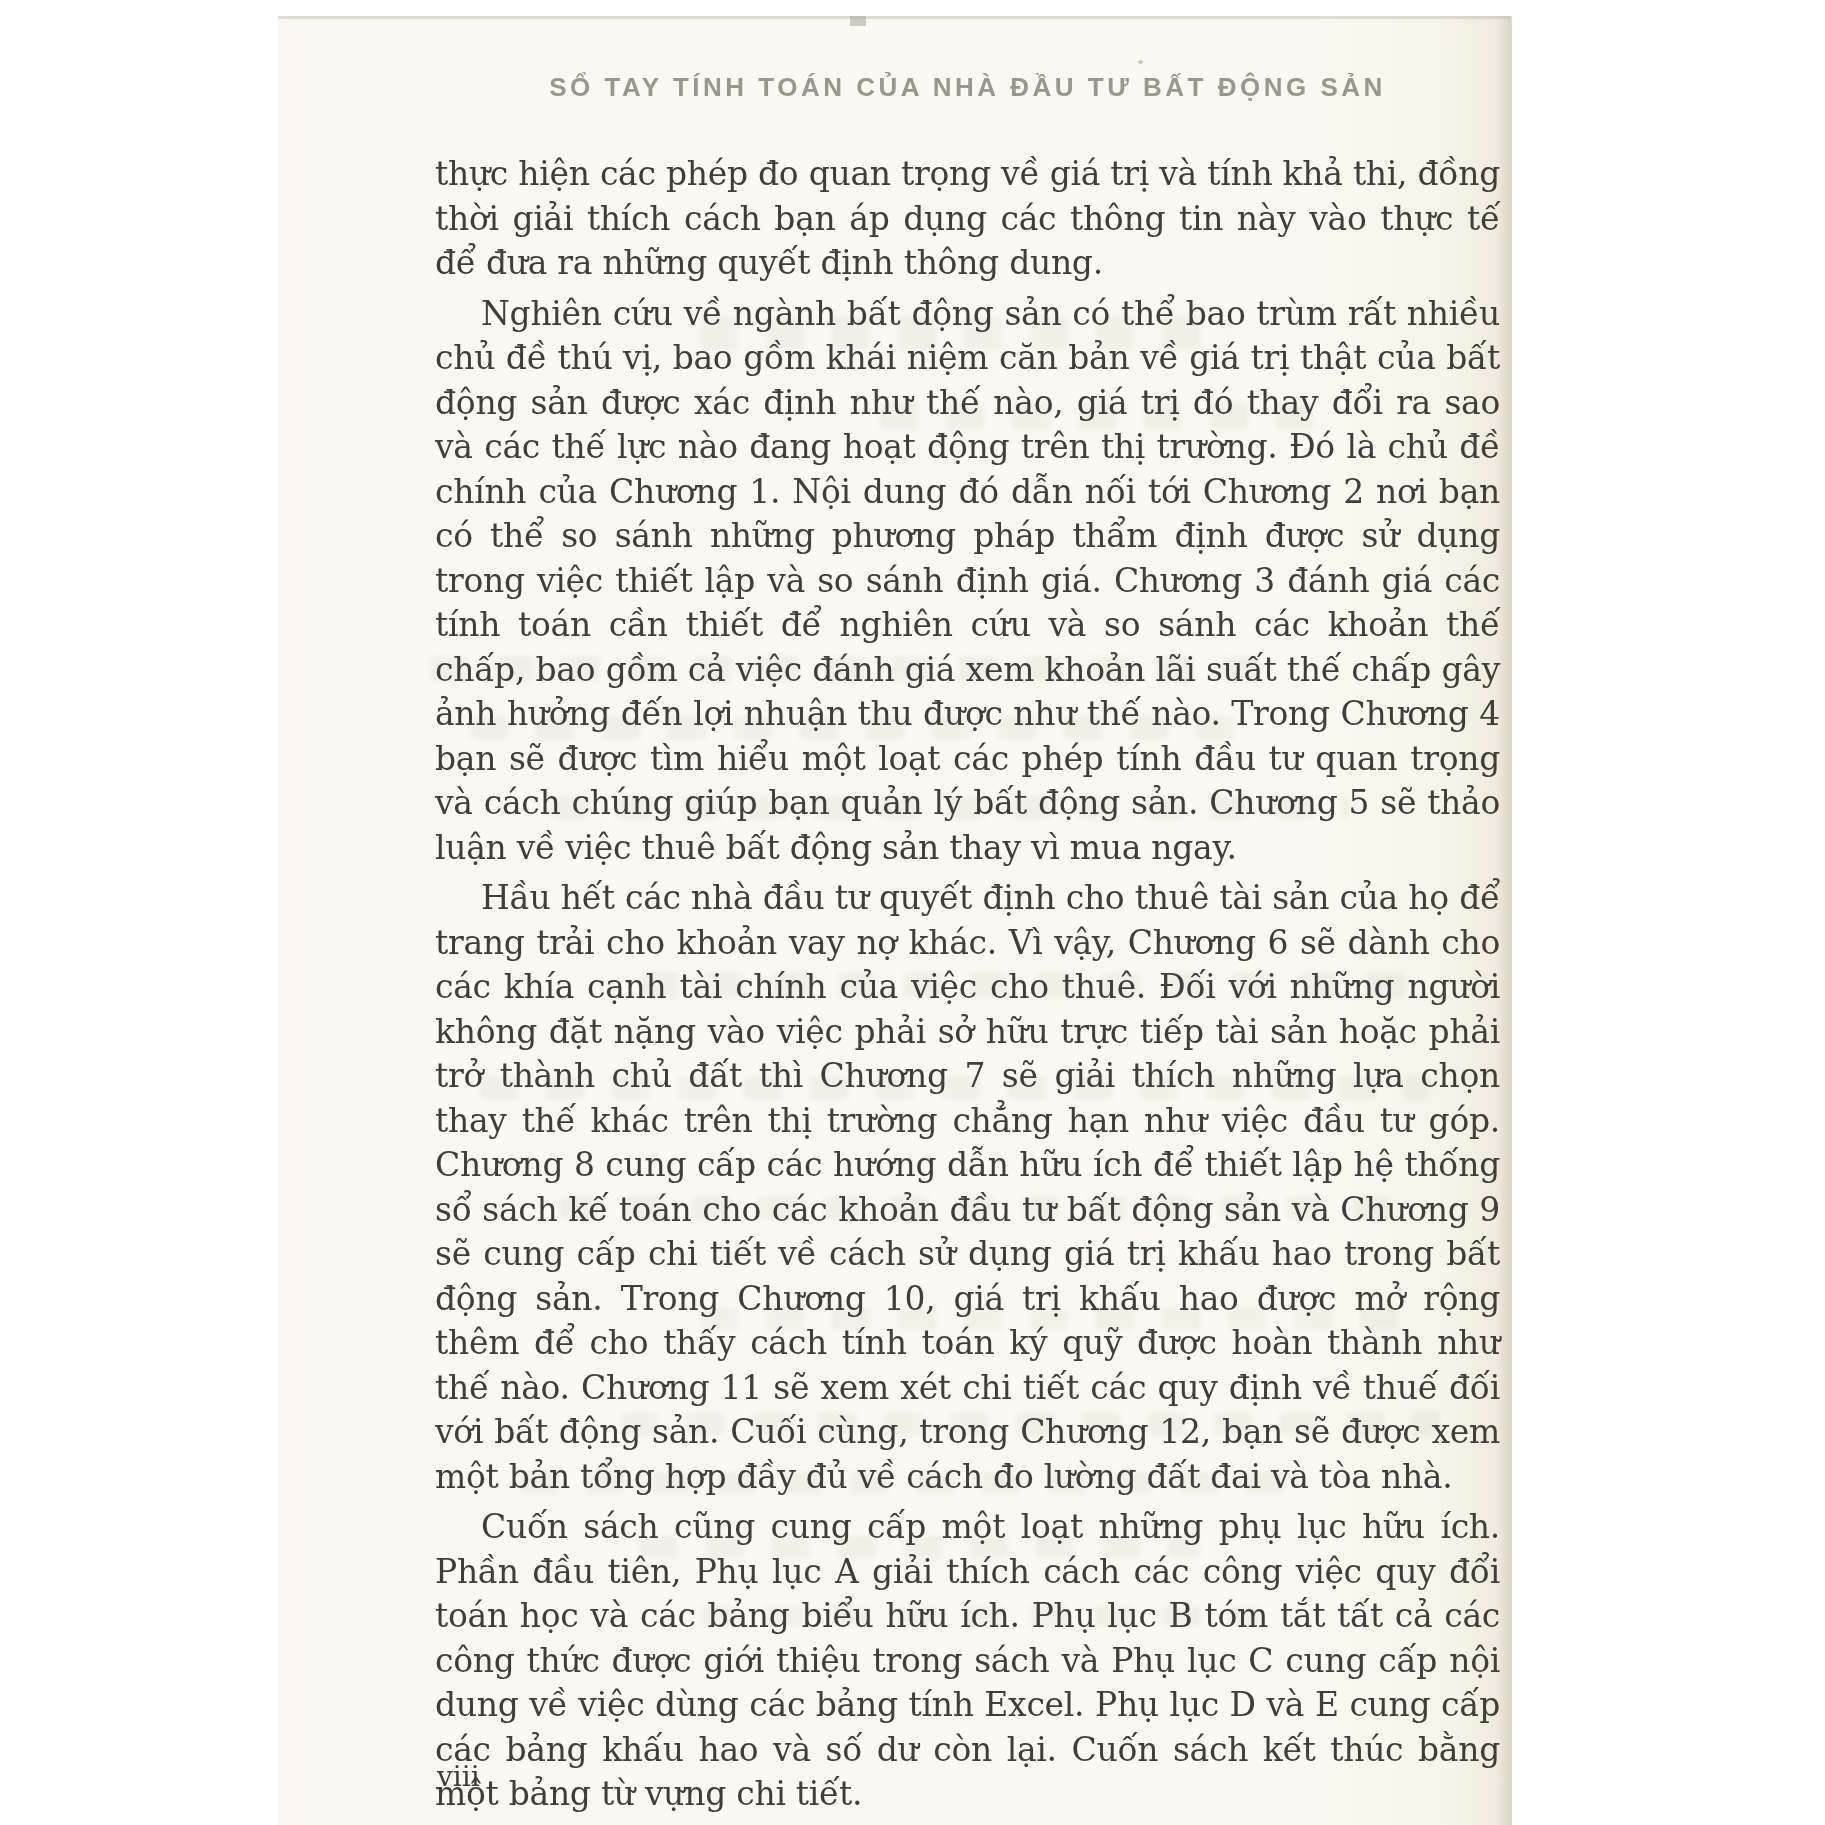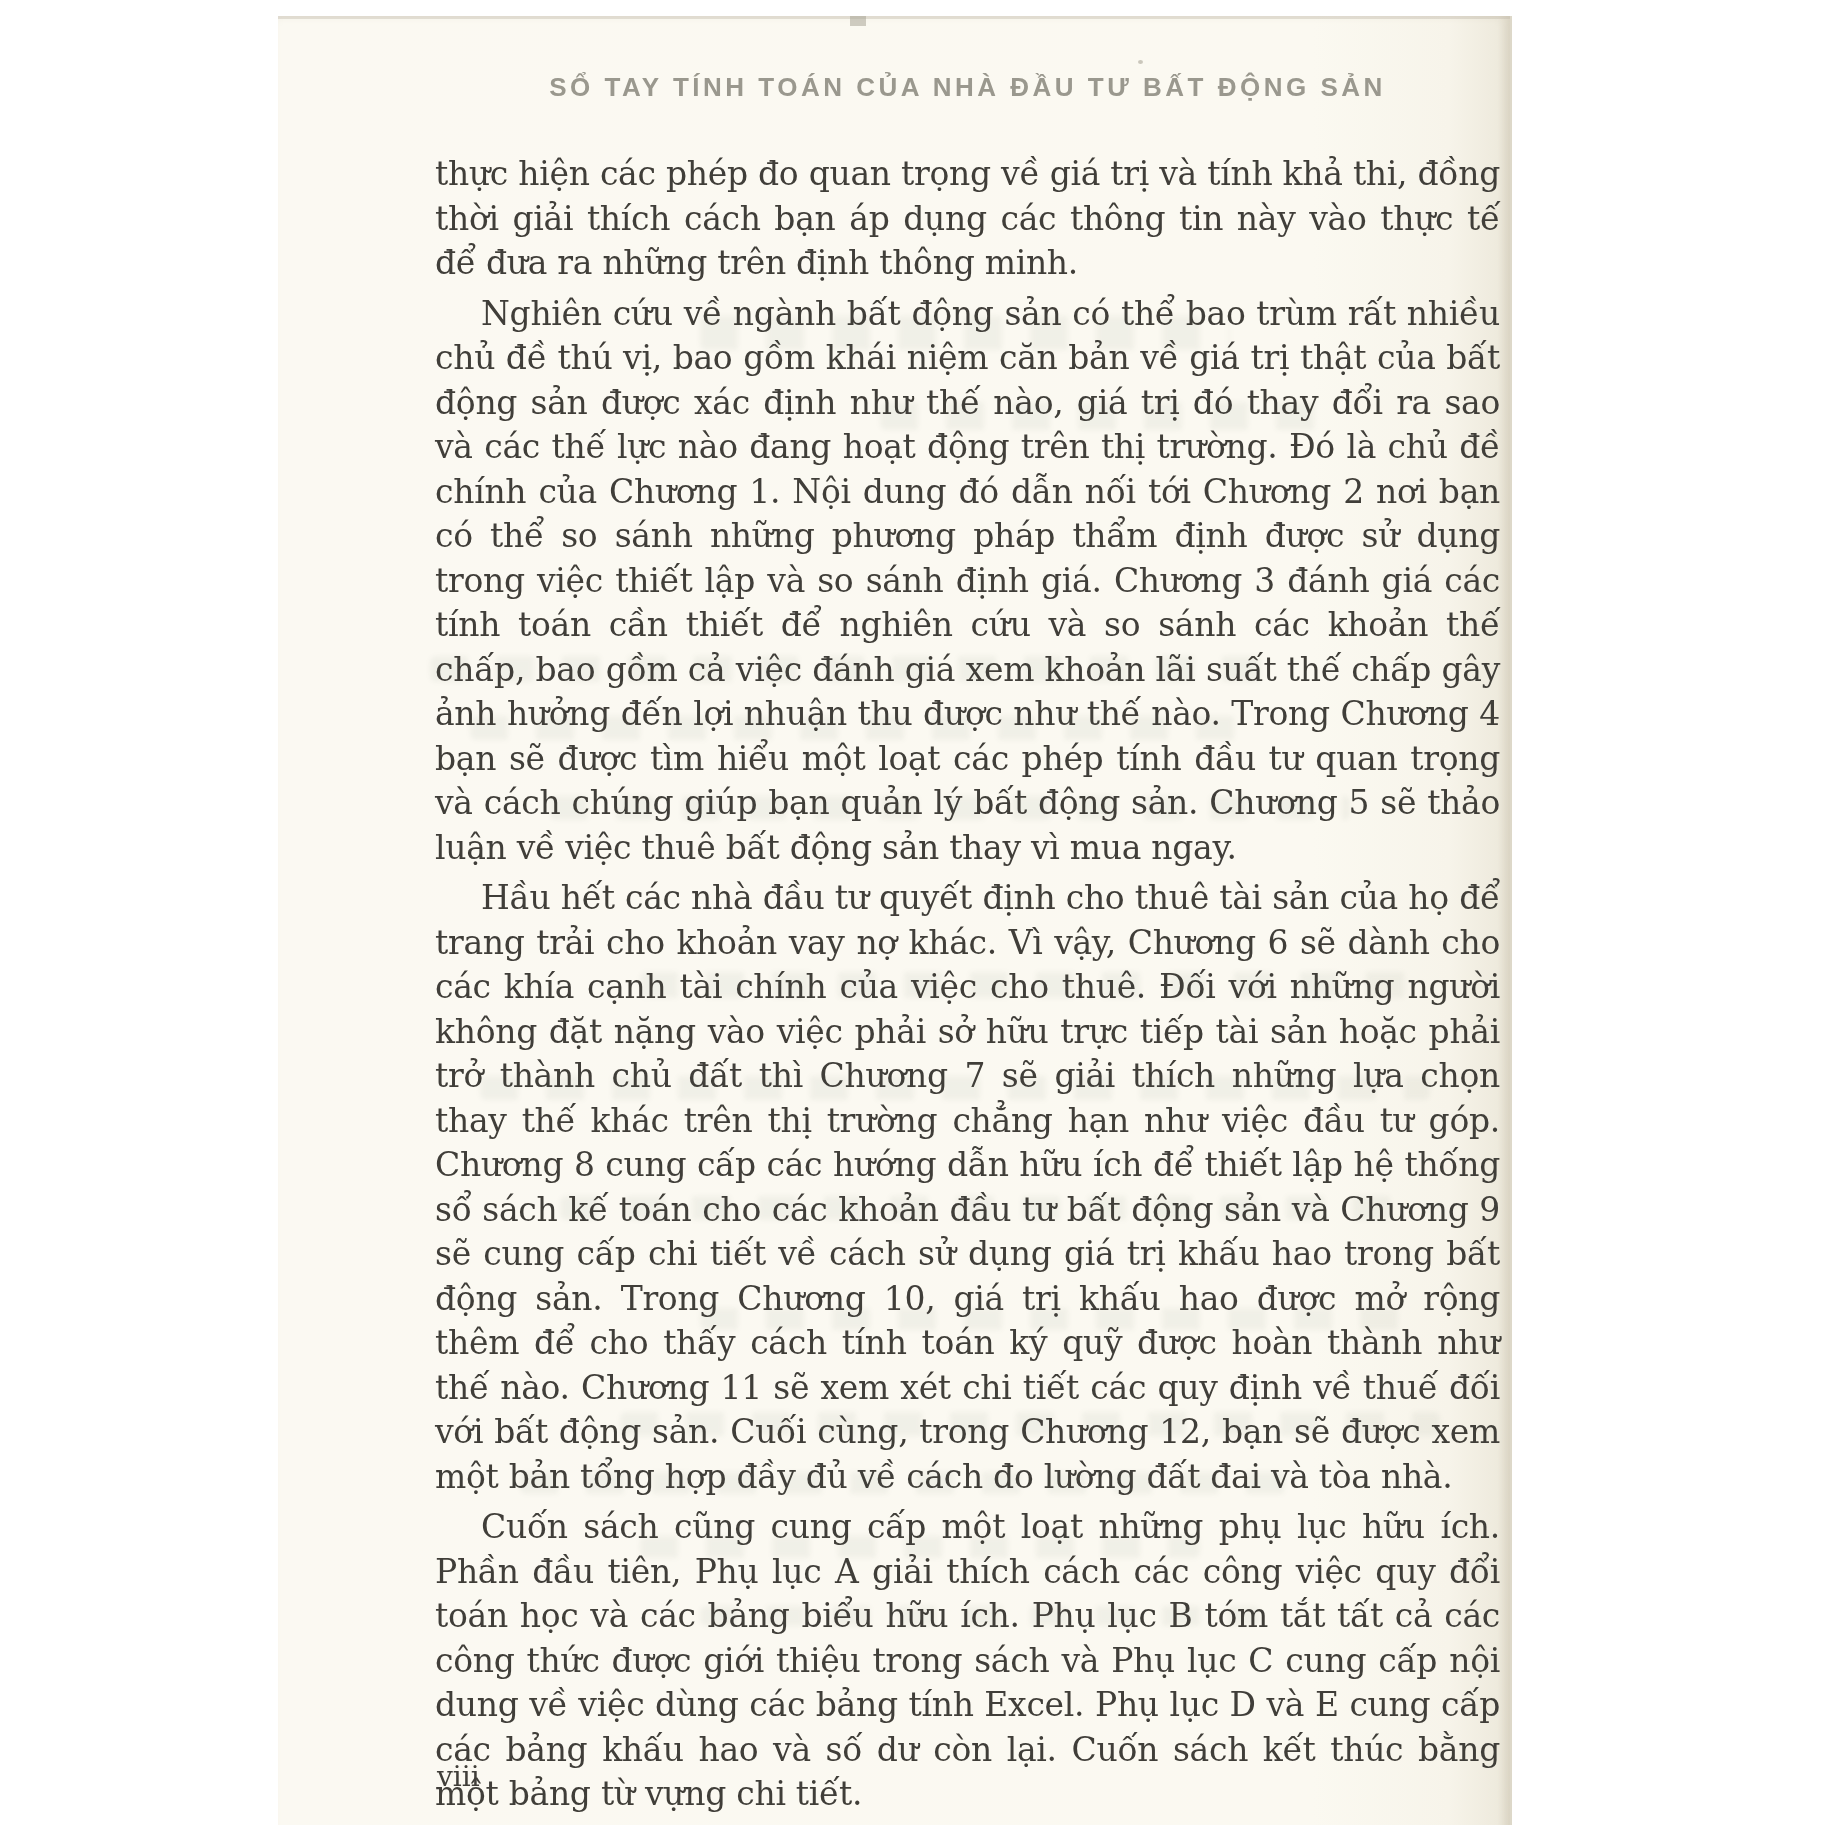--- a/index.html
+++ b/index.html
@@ -109,21 +109,21 @@
     <div class="ghost" style="left:242px; top:1456px; width:780px; height:22px;"></div>
     <div class="ghost" style="left:362px; top:1520px; width:560px; height:22px;"></div>
     <div class="ghost" style="left:422px; top:1590px; width:560px; height:20px;"></div>
 
     <div class="speck" style="left:572px; top:0; width:16px; height:10px; opacity:.55;"></div>
     <div class="speck" style="left:860px; top:44px; width:5px; height:4px; opacity:.6; border-radius:50%;"></div>
 
     <div class="running-header">SỔ TAY TÍNH TOÁN CỦA NHÀ ĐẦU TƯ BẤT ĐỘNG SẢN</div>
 
     <div class="body-text">
-      <p class="para no-indent">thực hiện các phép đo quan trọng về giá trị và tính khả thi, đồng thời giải thích cách bạn áp dụng các thông tin này vào thực tế để đưa ra những trên định thông minh.</p>
+      <p class="para no-indent">thực hiện các phép đo quan trọng về giá trị và tính khả thi, đồng thời giải thích cách bạn áp dụng các thông tin này vào thực tế để đưa ra những quyết định thông dung.</p>
       <p class="para">Nghiên cứu về ngành bất động sản có thể bao trùm rất nhiều chủ đề thú vị, bao gồm khái niệm căn bản về giá trị thật của bất động sản được xác định như thế nào, giá trị đó thay đổi ra sao và các thế lực nào đang hoạt động trên thị trường. Đó là chủ đề chính của Chương 1. Nội dung đó dẫn nối tới Chương 2 nơi bạn có thể so sánh những phương pháp thẩm định được sử dụng trong việc thiết lập và so sánh định giá. Chương 3 đánh giá các tính toán cần thiết để nghiên cứu và so sánh các khoản thế chấp, bao gồm cả việc đánh giá xem khoản lãi suất thế chấp gây ảnh hưởng đến lợi nhuận thu được như thế nào. Trong Chương 4 bạn sẽ được tìm hiểu một loạt các phép tính đầu tư quan trọng và cách chúng giúp bạn quản lý bất động sản. Chương 5 sẽ thảo luận về việc thuê bất động sản thay vì mua ngay.</p>
       <p class="para">Hầu hết các nhà đầu tư quyết định cho thuê tài sản của họ để trang trải cho khoản vay nợ khác. Vì vậy, Chương 6 sẽ dành cho các khía cạnh tài chính của việc cho thuê. Đối với những người không đặt nặng vào việc phải sở hữu trực tiếp tài sản hoặc phải trở thành chủ đất thì Chương 7 sẽ giải thích những lựa chọn thay thế khác trên thị trường chẳng hạn như việc đầu tư góp. Chương 8 cung cấp các hướng dẫn hữu ích để thiết lập hệ thống sổ sách kế toán cho các khoản đầu tư bất động sản và Chương 9 sẽ cung cấp chi tiết về cách sử dụng giá trị khấu hao trong bất động sản. Trong Chương 10, giá trị khấu hao được mở rộng thêm để cho thấy cách tính toán ký quỹ được hoàn thành như thế nào. Chương 11 sẽ xem xét chi tiết các quy định về thuế đối với bất động sản. Cuối cùng, trong Chương 12, bạn sẽ được xem một bản tổng hợp đầy đủ về cách đo lường đất đai và tòa nhà.</p>
       <p class="para">Cuốn sách cũng cung cấp một loạt những phụ lục hữu ích. Phần đầu tiên, Phụ lục A giải thích cách các công việc quy đổi toán học và các bảng biểu hữu ích. Phụ lục B tóm tắt tất cả các công thức được giới thiệu trong sách và Phụ lục C cung cấp nội dung về việc dùng các bảng tính Excel. Phụ lục D và E cung cấp các bảng khấu hao và số dư còn lại. Cuốn sách kết thúc bằng một bảng từ vựng chi tiết.</p>
       <p class="para">Cuốn sách này cung cấp cho bạn đầy đủ các công cụ tính toán tài chính và trình bày cách sử dụng chúng để giúp bạn duy trì quyền kiểm soát đối với các khoản đầu tư bất động sản của mình. Trong khi nhiều người coi chủ đề</p>
     </div>
 
     <div class="page-number">viii</div>
 
   </div>
 </div>

